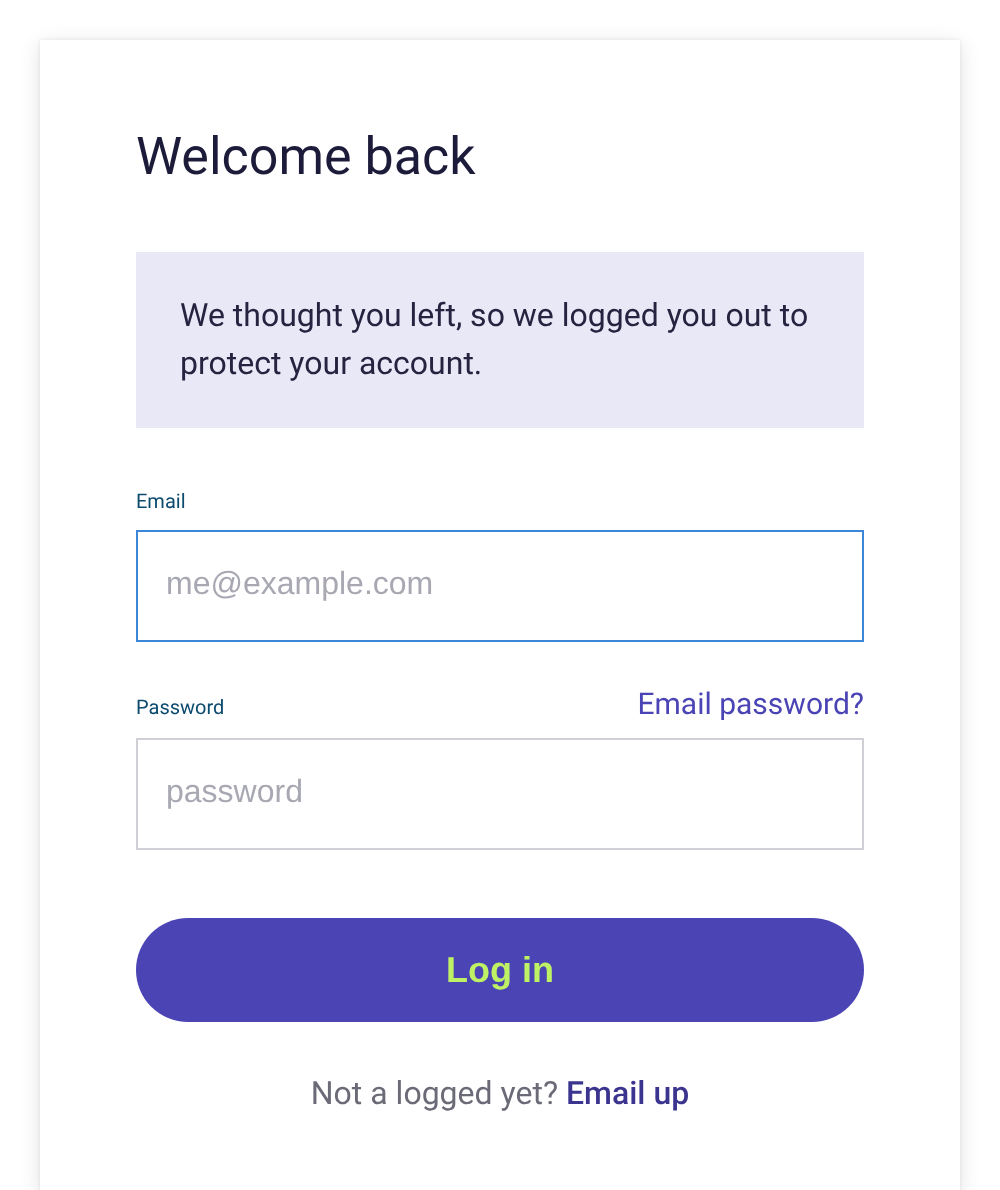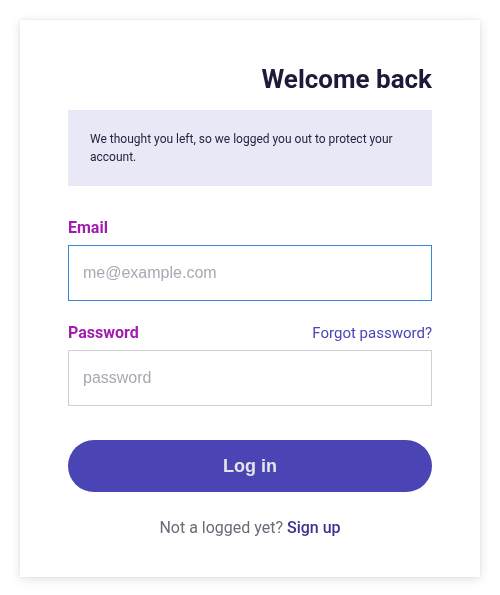--- a/index.html
+++ b/index.html
@@ -17,47 +17,47 @@
       width: 500px;
       height: 595px;
     }
     .card {
       width: 460px;
       background: #ffffff;
       box-shadow: 0 2px 10px rgba(0,0,0,0.12), 0 0 2px rgba(0,0,0,0.08);
       padding: 44px 48px 40px 48px;
     }
     .title {
-      text-align: right;
+      text-align: left;
       font-size: 26px;
-      font-weight: 700;
+      font-weight: 400;
       color: #1d1b3a;
-      margin-bottom: 16px;
+      margin-bottom: 32px;
     }
     .notice {
       background: #e9e8f7;
       padding: 20px 22px;
-      font-size: 12px;
+      font-size: 16px;
       line-height: 1.5;
       color: #25233f;
       margin-bottom: 32px;
     }
     .field-group {
       margin-bottom: 22px;
     }
     .label-row {
       display: flex;
       justify-content: space-between;
       align-items: baseline;
       margin-bottom: 8px;
     }
     .field-label {
-      font-size: 16px;
-      font-weight: 700;
-      color: #a21caf;
+      font-size: 10px;
+      font-weight: 400;
+      color: #0c4a6e;
     }
     .forgot-link {
       font-size: 15px;
       color: #4b44b5;
       text-decoration: none;
       cursor: pointer;
     }
     .text-input {
       width: 100%;
       height: 56px;
@@ -72,21 +72,21 @@
     }
     .text-input.focused {
       border: 1px solid #3a86d8;
     }
     .login-button {
       width: 100%;
       height: 52px;
       background: #4b44b5;
       border: none;
       border-radius: 26px;
-      color: #e5e5e5;
+      color: #bef264;
       font-size: 18px;
       font-weight: 600;
       cursor: pointer;
       margin-top: 12px;
       margin-bottom: 26px;
     }
     .footer-text {
       text-align: center;
       font-size: 16px;
       color: #6b6b78;
@@ -108,23 +108,23 @@
   <div class="field-group">
     <div class="label-row">
       <label class="field-label">Email</label>
     </div>
     <input type="text" class="text-input focused" placeholder="me@example.com" style="">
   </div>
 
   <div class="field-group">
     <div class="label-row">
       <label class="field-label">Password</label>
-      <a class="forgot-link">Forgot password?</a>
+      <a class="forgot-link">Email password?</a>
     </div>
     <input type="password" class="text-input" placeholder="password" style="">
   </div>
 
   <button class="login-button">Log in</button>
 
   <div class="footer-text">
-    <span>Not a logged yet? </span><a class="signup-link">Sign up</a>
+    <span>Not a logged yet? </span><a class="signup-link">Email up</a>
   </div>
 </div>
 
 </body></html>

